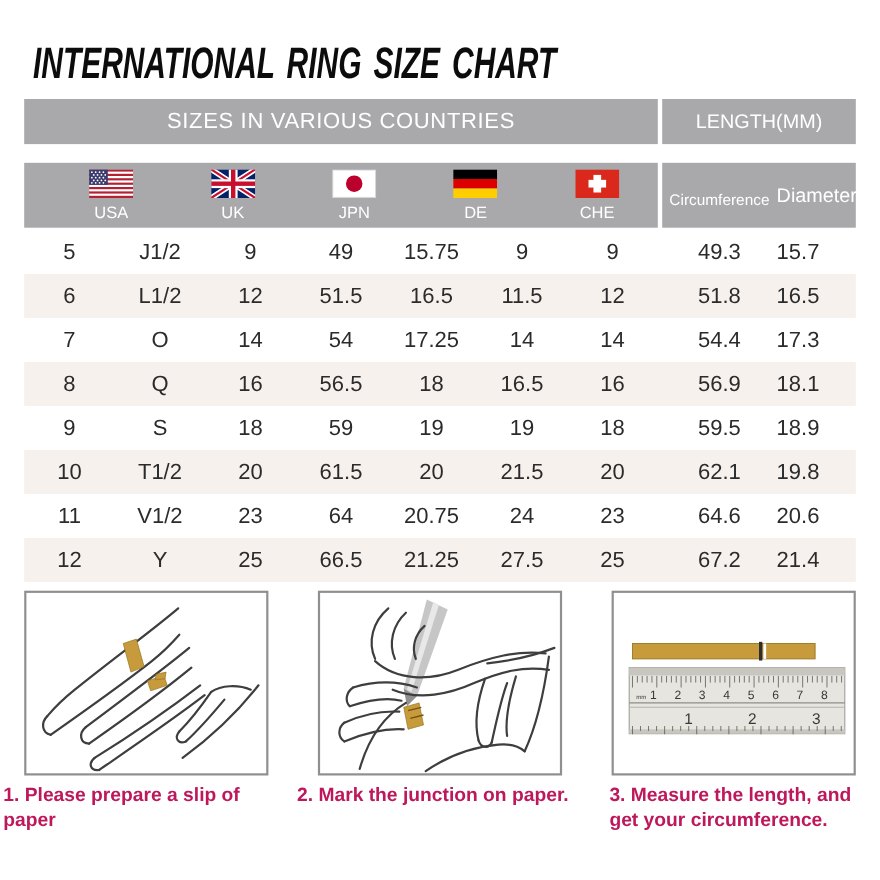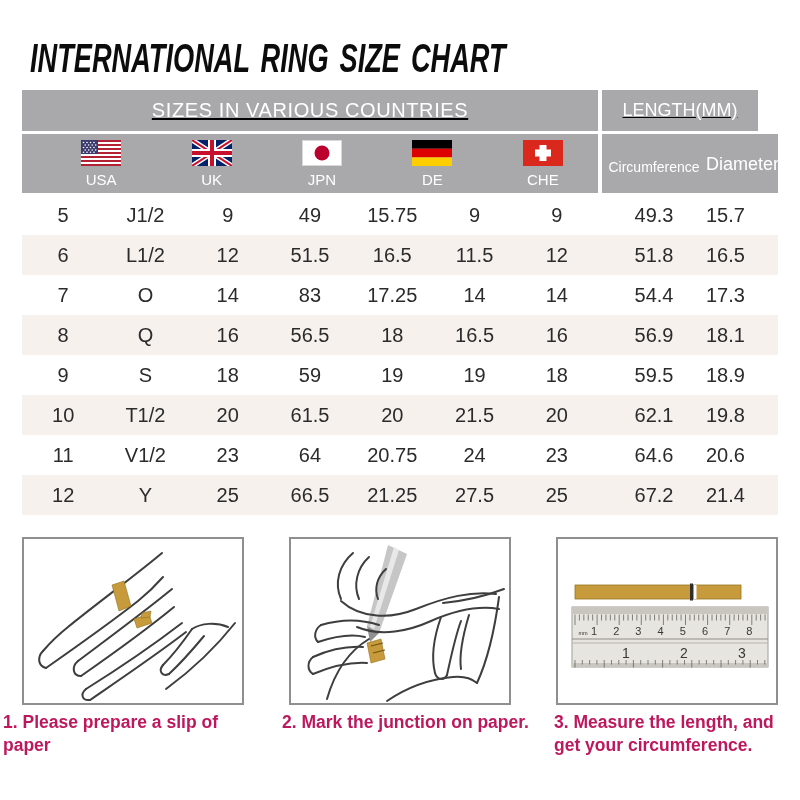--- a/index.html
+++ b/index.html
@@ -5,25 +5,25 @@
   html,body{margin:0;padding:0;background:#fff;}
   #canvas{position:relative;width:800px;height:800px;background:#ffffff;font-family:"Liberation Sans",sans-serif;overflow:hidden;}
 
   
   .title{position:absolute;left:30px;top:36px;font-size:40px;font-weight:bold;font-style:italic;
          word-spacing:5px;letter-spacing:0px;color:#0c0c0c;white-space:nowrap;
          transform:scaleX(0.68);transform-origin:left top;}
 
   
   .table{position:absolute;left:22px;top:90px;width:756px;}
-  .hrow{display:flex;height:41px;margin-bottom:3px;text-decoration:underline;}
+  .hrow{display:flex;height:41px;margin-bottom:17px;}
   .hcell{background:#a9a9ac;color:#fff;display:flex;align-items:center;justify-content:center;}
   .hsizes{width:576px;font-size:20px;letter-spacing:0.6px;}
   .hgap{width:4px;}
-  .hlen{width:156px;font-size:18px;}
+  .hlen{width:176px;font-size:18px;}
 
   .frow{display:flex;height:59px;margin-bottom:2px;}
   .fleft{width:576px;background:#a9a9ac;display:flex;padding-left:24px;}
   .fcell{flex:1;display:flex;flex-direction:column;align-items:center;justify-content:flex-end;padding-bottom:5px;}
   .flag{width:40px;height:26px;margin-bottom:5px;display:block;}
   .flag svg{display:block;width:40px;height:26px;}
   .flabel{color:#fff;font-size:15px;}
   .flen{width:176px;background:#a9a9ac;margin-left:4px;display:flex;align-items:flex-end;padding-bottom:18px;}
   .clab{width:104px;text-align:center;color:#fff;font-size:14px;}
   .dlab{width:72px;text-align:center;color:#fff;font-size:18px;}
@@ -37,21 +37,21 @@
   .diam{width:72px;text-align:left;}
 
   
   .box{position:absolute;top:537px;width:222px;height:168px;background:#fff;border:2px solid #8f8f8f;box-sizing:border-box;}
   #box1{left:22px;} #box2{left:289px;} #box3{left:556px;}
   .box svg{display:block;width:100%;height:100%;}
   .sk{fill:none;stroke:#3e3e3e;stroke-width:2;stroke-linecap:round;}
 
   .caption{position:absolute;top:711px;width:260px;text-align:left;font-weight:bold;
            font-size:17.5px;color:#be185d;line-height:23px;}
-  #cap1{left:3px;} #cap2{left:270px;margin-left:12px;} #cap3{left:554px;}
+  #cap1{left:3px;} #cap2{left:270px;} #cap3{left:554px;}
 </style>
 </head>
 <body>
 
 <div id="canvas">
 
   <div class="title">INTERNATIONAL RING SIZE CHART</div>
 
   <div class="table">
 
@@ -185,21 +185,21 @@
           </div>
           <div class="gap4"></div>
           <div class="circ">51.8</div>
           <div class="diam">16.5</div>
         </div>
         <div class="trow">
           <div class="countries">
             <div class="ccell">7</div>
             <div class="ccell">O</div>
             <div class="ccell">14</div>
-            <div class="ccell">83</div>
+            <div class="ccell">54</div>
             <div class="ccell">17.25</div>
             <div class="ccell">14</div>
             <div class="ccell">14</div>
           </div>
           <div class="gap4"></div>
           <div class="circ">54.4</div>
           <div class="diam">17.3</div>
         </div>
         <div class="trow odd">
           <div class="countries">

